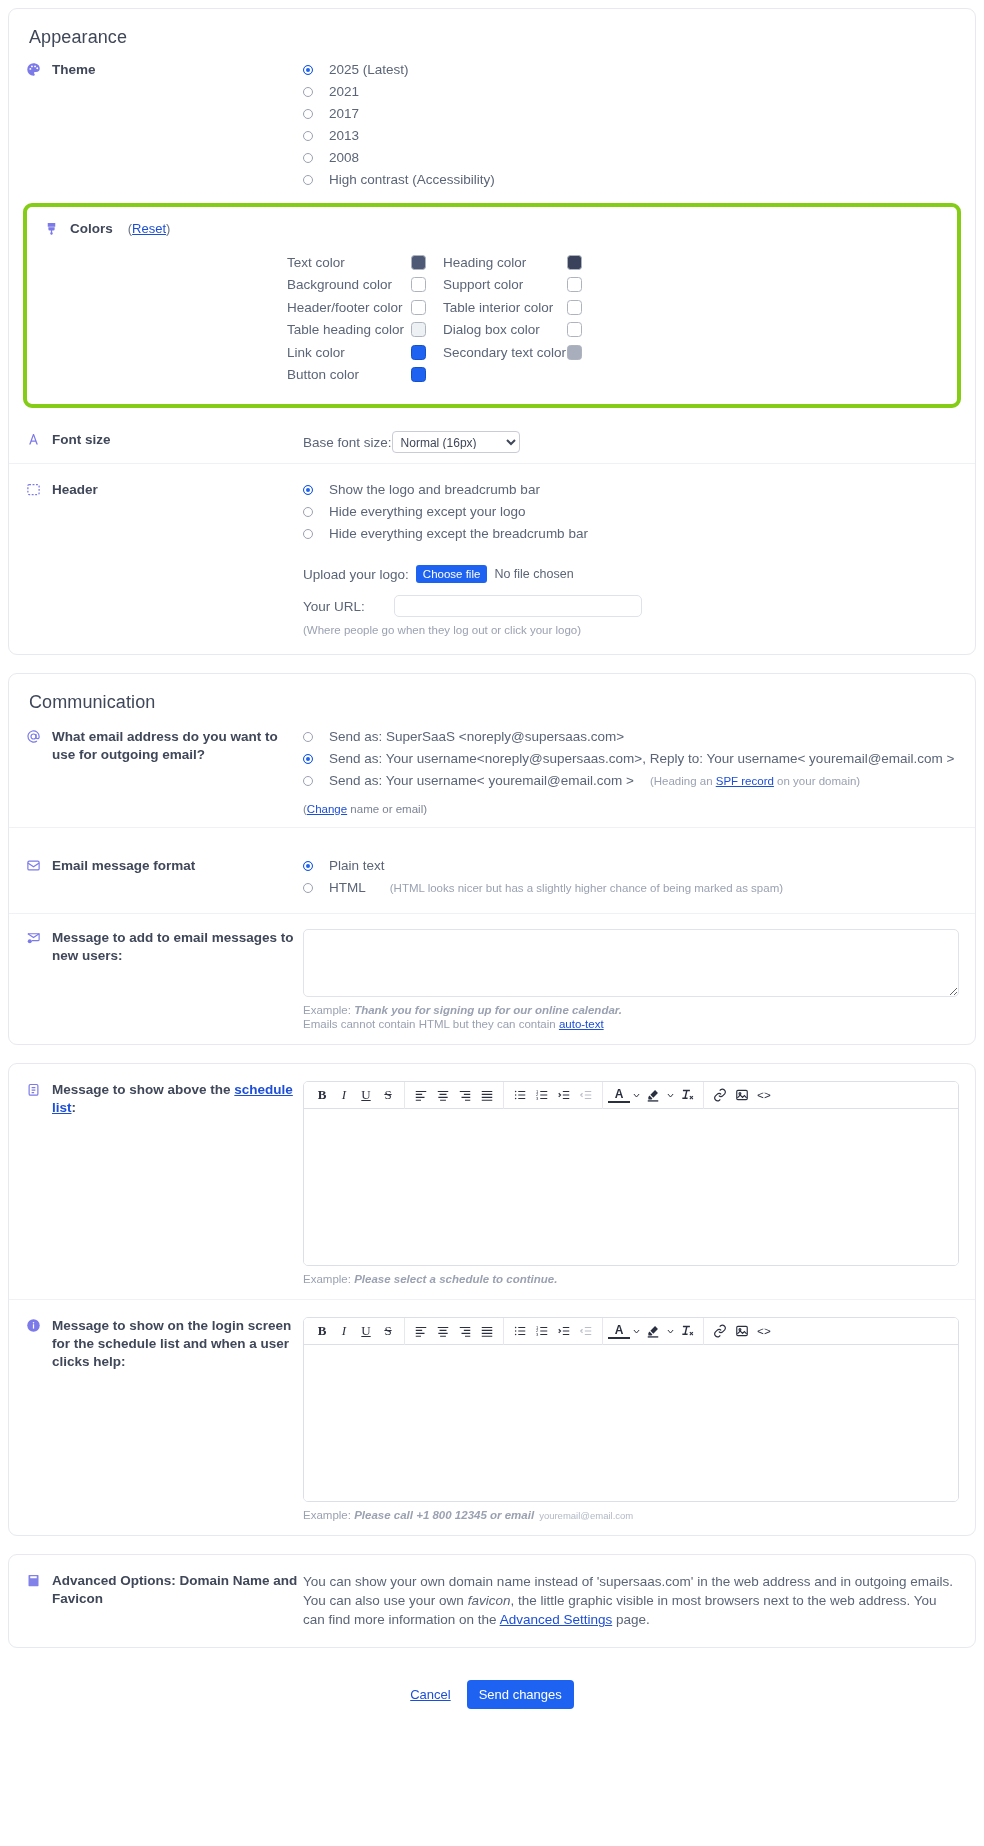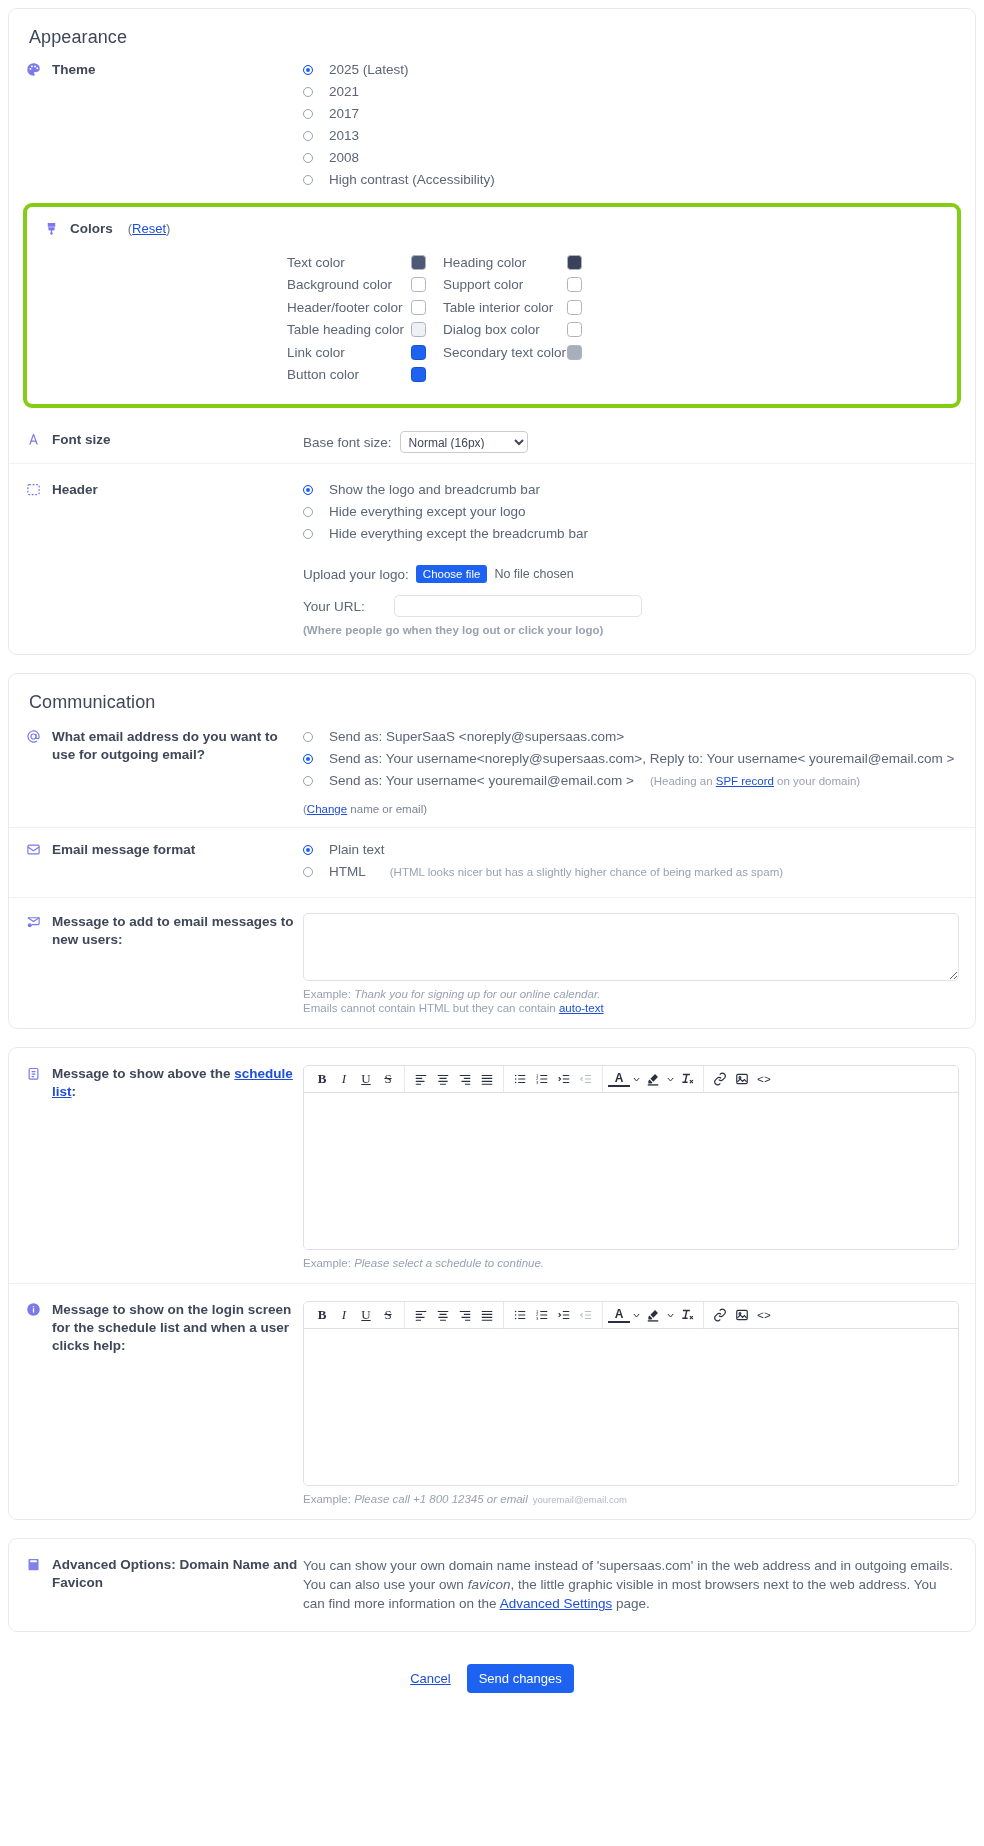--- a/index.html
+++ b/index.html
@@ -120,21 +120,21 @@
     color: #5b6577;
     white-space: nowrap;
   }
   .swatch {
     width: 15px; height: 15px;
     border-radius: 3.5px;
     border: 1px solid #aeb3c0;
   }
 
   
-  .inline { display: flex; align-items: center; gap: 8px; }
+  .inline { display: flex; align-items: center; }
   .plain-lbl { color: #5b6577; font-size: 13.5px; }
   select.sel {
     font-family: "Liberation Sans", sans-serif;
     font-size: 12px;
     color: #3f4759;
     padding: 3px 4px;
     border: 1px solid #c9ccd6;
     border-radius: 4px;
     background: #fff;
     width: 128px;
@@ -163,21 +163,20 @@
     font-family: "Liberation Sans", sans-serif;
     font-size: 12.5px;
     padding: 0 6px;
     color: #3f4759;
   }
   .hint {
     color: #9aa1b1;
     font-size: 11.5px;
     margin-top: 7px;
     margin-left: 0;
-    font-weight: bold;
   }
 
   .small-note { color: #9aa1b1; font-size: 11.5px; }
   .small-note a { color: #1d4ed8; }
 
   
   textarea.ta {
     width: 100%;
     border: 1px solid #e0e3ea;
     border-radius: 5px;
@@ -187,21 +186,21 @@
     font-size: 13px;
     padding: 6px;
     display: block;
   }
   .ta-small { height: 68px; }
   .example-line {
     font-size: 11.5px;
     color: #9aa1b1;
     margin-top: 7px;
   }
-  .example-line i { font-style: italic; }
+  .example-line i { font-style: italic; font-weight: bold; }
   .example-line a { color: #1d4ed8; }
   .tiny-mail { font-size: 9.5px; color: #b2b8c5; }
 
   
   .editor {
     border: 1px solid #dcdfe7;
     border-radius: 5px;
     overflow: hidden;
     background: #fff;
   }
@@ -455,21 +454,21 @@
           </label>
         <label class="radio-line">
             <span class="radio"></span>
             <span>Send as: Your username&lt;  youremail@email.com  &gt;</span>
             <span class="small-note"><span>(Heading an </span><a class="lnk" href="#">SPF record</a><span> on your domain)</span></span>
           </label>
         <div class="small-note" style="margin-top:13px;color:#7b8394"><span>(</span><a class="lnk" href="#">Change</a><span> name or email)</span></div>
       </div>
     </div>
 
-    <div class="row" style="padding-top:12px;padding-bottom:12px;">
+    <div class="row" style="padding-top:28px;padding-bottom:12px;">
       <div class="label-col">
         <span class="icon-box">
           <svg width="15" height="15" viewBox="0 0 24 24" fill="none" stroke="currentColor" stroke-width="1.9">
             <rect x="3" y="5" width="18" height="14" rx="2"></rect>
             <path d="M3 8l9 6 9-6"></path>
           </svg>
         </span>
         <span class="lbl">Email message format</span>
       </div>
       <div class="ctrl-col">

